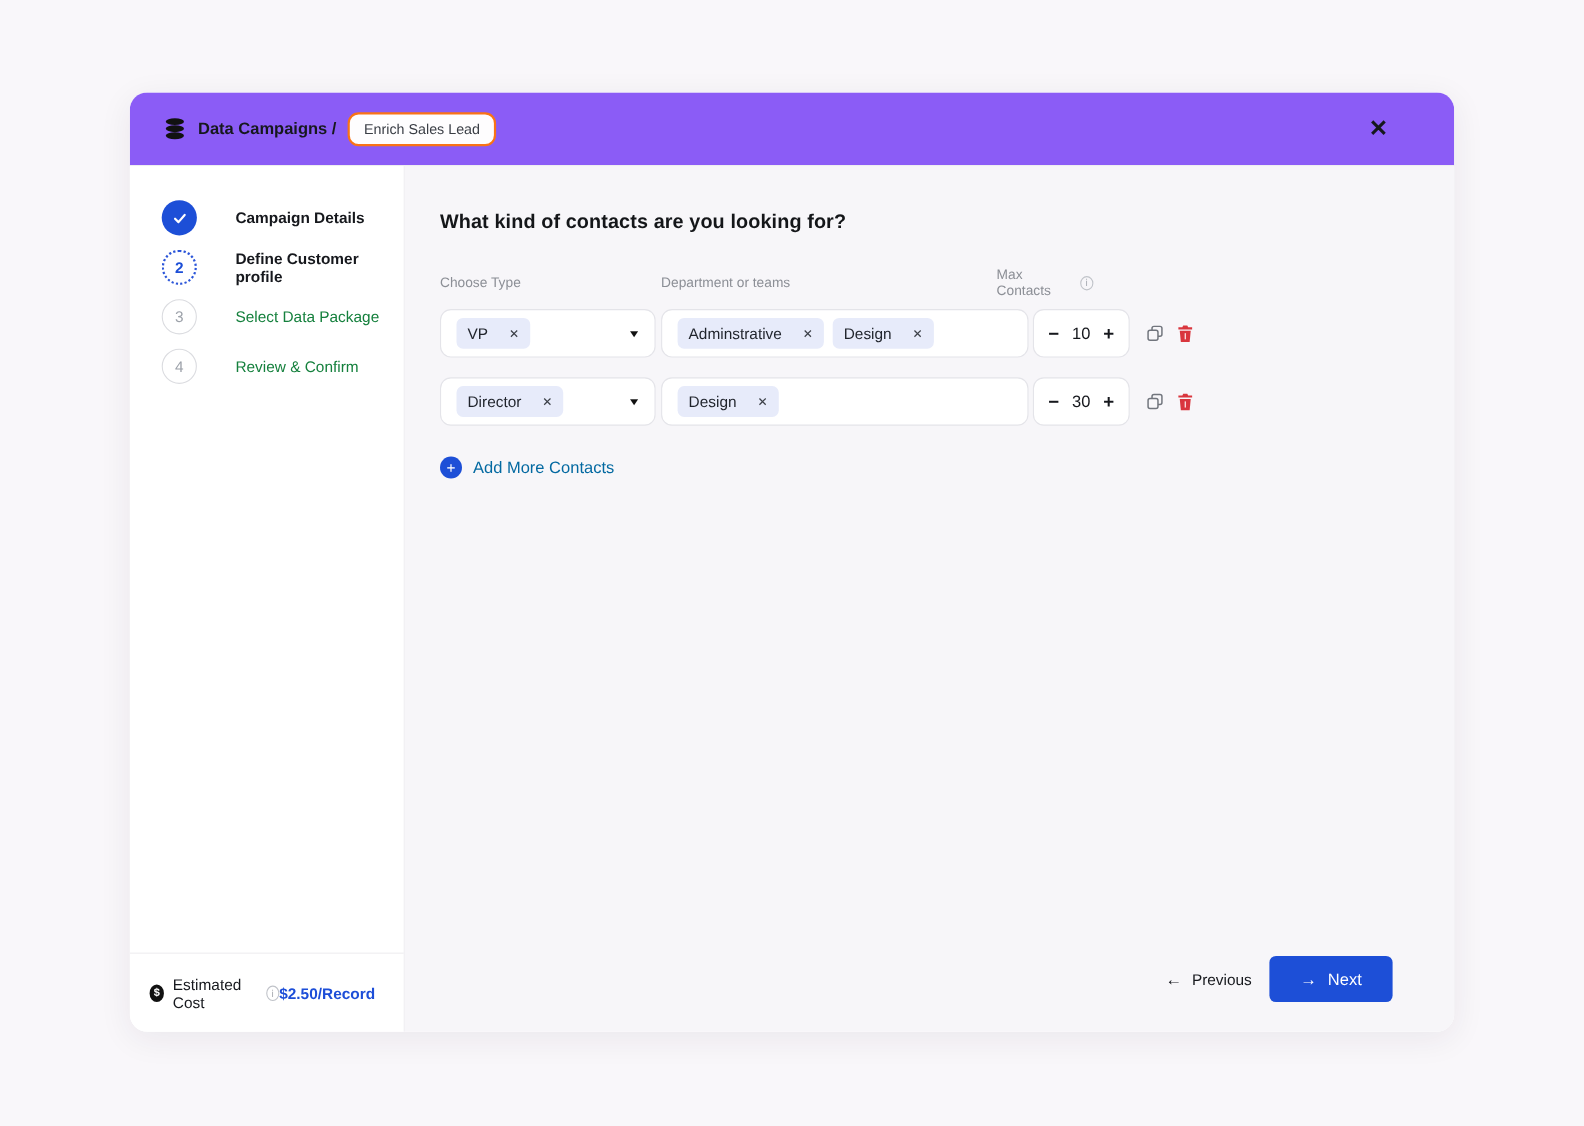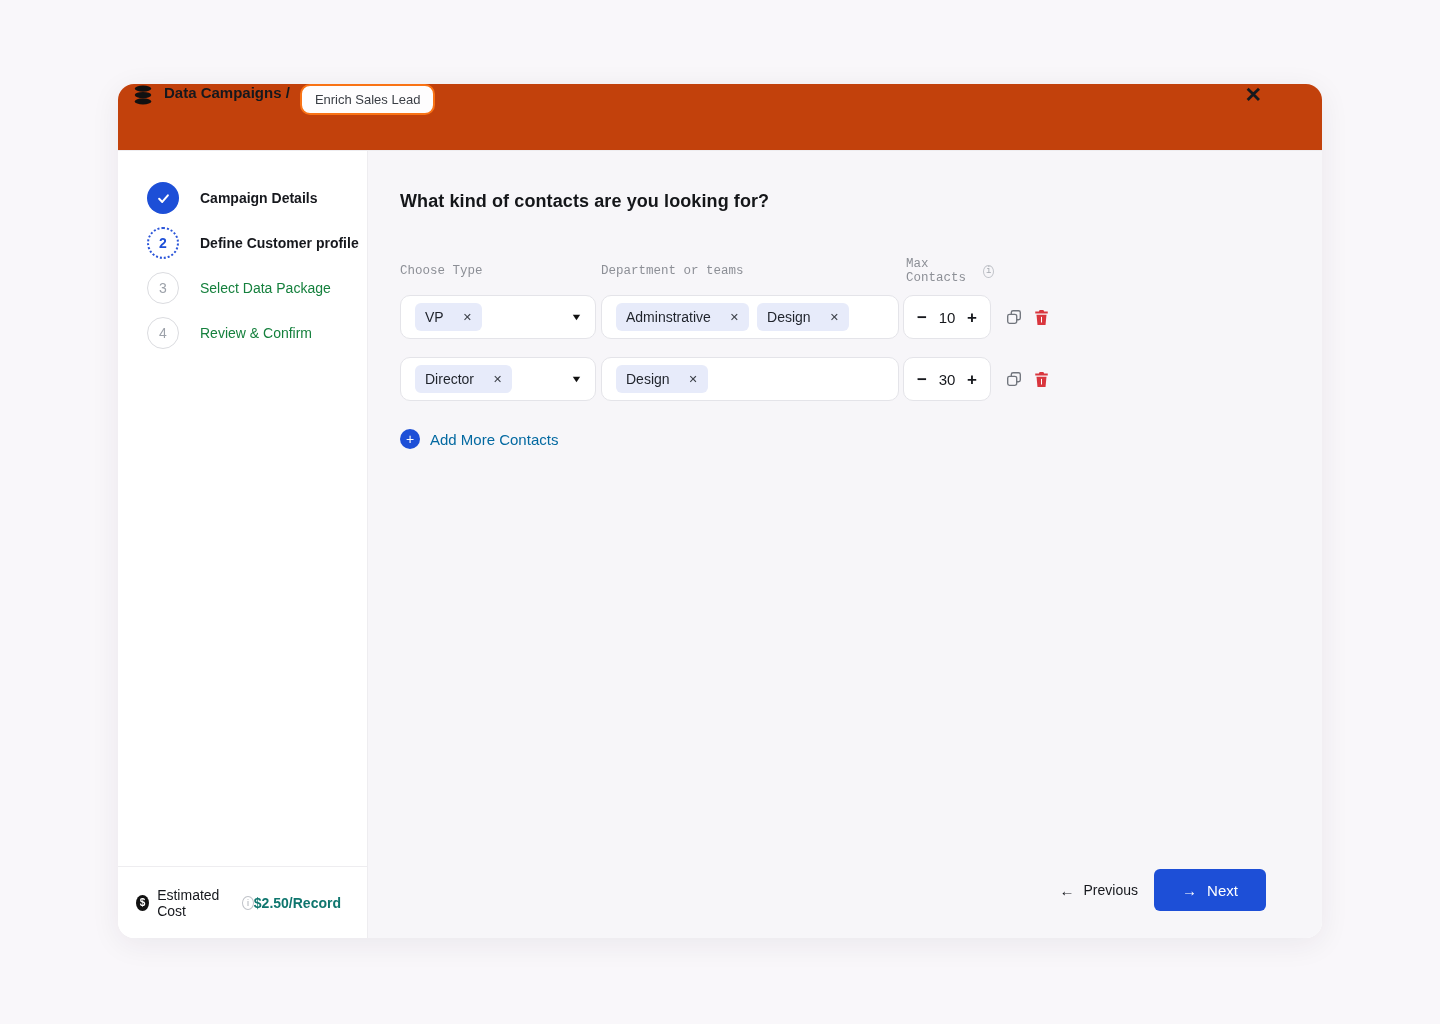--- a/index.html
+++ b/index.html
@@ -13,24 +13,24 @@
   .modal {
     position:absolute; left:118px; top:84px;
     width:1204px; height:854px;
     background:#FFFFFF; border-radius:16px;
     box-shadow:0 6px 30px rgba(40,35,60,0.07);
     display:flex; flex-direction:column; overflow:hidden;
   }
   
   .modal-header {
     height:67px; flex:0 0 67px;
-    display:flex; align-items:flex-start;
-    padding:0 60px 0 14px;
+    display:flex; align-items:center;
+    padding:0 60px 0 30px;
     border-bottom:1px solid #EEEDF0;
-    background:#c2410c;
+    background:#8b5cf6;
   }
   .logo { width:22px; height:22px; display:flex; align-items:center; margin-right:10px; }
   .breadcrumb { font-size:15px; font-weight:bold; color:#16181D; }
   .campaign-chip {
     margin-left:10px;
     border:2px solid #f97316; border-radius:10px;
     background:#FEFDFE;
     padding:6px 13px; font-size:13px; color:#3A3E45;
   }
   .close-btn {
@@ -51,61 +51,61 @@
     display:flex; align-items:center; justify-content:center;
     font-size:14px; flex:0 0 32px;
   }
   .step-complete .step-circle { background:#1D4FD7; }
   .step-active .step-circle {
     border:2px dotted #2B55D9; color:#1D4FD7; font-weight:bold; background:#fff;
   }
   .step-upcoming .step-circle {
     border:1px solid #DBDCE0; color:#9CA1A9; background:#fff;
   }
-  .step-label { margin-left:21px; font-size:14px; }
+  .step-label { margin-left:35px; font-size:14px; }
   .step-complete .step-label, .step-active .step-label { font-weight:bold; color:#16181D; }
   .step-upcoming .step-label { color:#15803d; }
   .sidebar-footer {
     border-top:1px solid #EEEDF0; height:72px; flex:0 0 72px;
     display:flex; align-items:center; padding:0 26px 0 18px;
   }
   .coin-icon {
     width:16px; height:16px; border-radius:50%; background:#111;
     color:#fff; font-size:10px; font-weight:bold;
     display:flex; align-items:center; justify-content:center; margin-right:8px;
   }
   .cost-label { font-size:14px; color:#16181D; }
   .info-icon {
     width:14px; height:14px; border-radius:50%;
     border:1px solid #C0C3C9; color:#A6AAB1;
     font-size:9px; display:inline-flex; align-items:center; justify-content:center;
     margin-left:7px; font-style:normal;
   }
-  .cost-value { margin-left:auto; font-size:14px; font-weight:bold; color:#0f766e;text-align:center; }
+  .cost-value { margin-left:auto; font-size:14px; font-weight:bold; color:#1d4ed8;text-align:center; }
   
   .main {
     flex:1; background:#F7F6F9;
     display:flex; flex-direction:column;
     padding:0 56px 0 32px; min-width:0;
   }
   .main-heading { margin-top:40px; font-size:18px; font-weight:bold; color:#141619; letter-spacing:0.1px; }
-  .field-labels { display:flex; margin-top:45px;font-family:Liberation Mono, monospace; }
+  .field-labels { display:flex; margin-top:31px; }
   .field-label { font-size:12.5px; color:#8C8F96; display:flex; align-items:center; }
   .field-label.col-type { width:196px; margin-right:5px; }
   .field-label.col-dept { width:301px; margin-right:4px; }
   .field-label.col-max  { width:88px; }
   .field-label .info-icon { width:13px; height:13px; margin-left:5px; }
   .contact-row { display:flex; align-items:center; margin-top:10px; }
   .contact-row + .contact-row { margin-top:18px; }
   .field-box {
     background:#fff; border:1px solid #E4E4E9; border-radius:10px;
     height:44px; display:flex; align-items:center; padding:0 14px;
   }
   .type-select { width:196px; margin-right:5px; position:relative; cursor:pointer; }
-  .dept-field  { width:298px; margin-right:4px; gap:8px; }
+  .dept-field  { width:334px; margin-right:4px; gap:8px; }
   .stepper     { width:88px; justify-content:space-between; padding:0 13px; }
   .chip {
     background:#E7EBFA; border-radius:6px; height:28px;
     display:inline-flex; align-items:center; padding:0 10px;
     font-size:14px; color:#1F232B; gap:19px; white-space:nowrap;
   }
   .chip-x { font-size:11px; color:#3C4048; cursor:pointer; }
   .caret { margin-left:auto; font-size:9px; color:#111; transform:scaleX(1.4); }
   .step-btn { font-size:17px; color:#16181D; cursor:pointer; line-height:1; font-weight:bold; }
   .step-value { font-size:15px; color:#16181D; }

